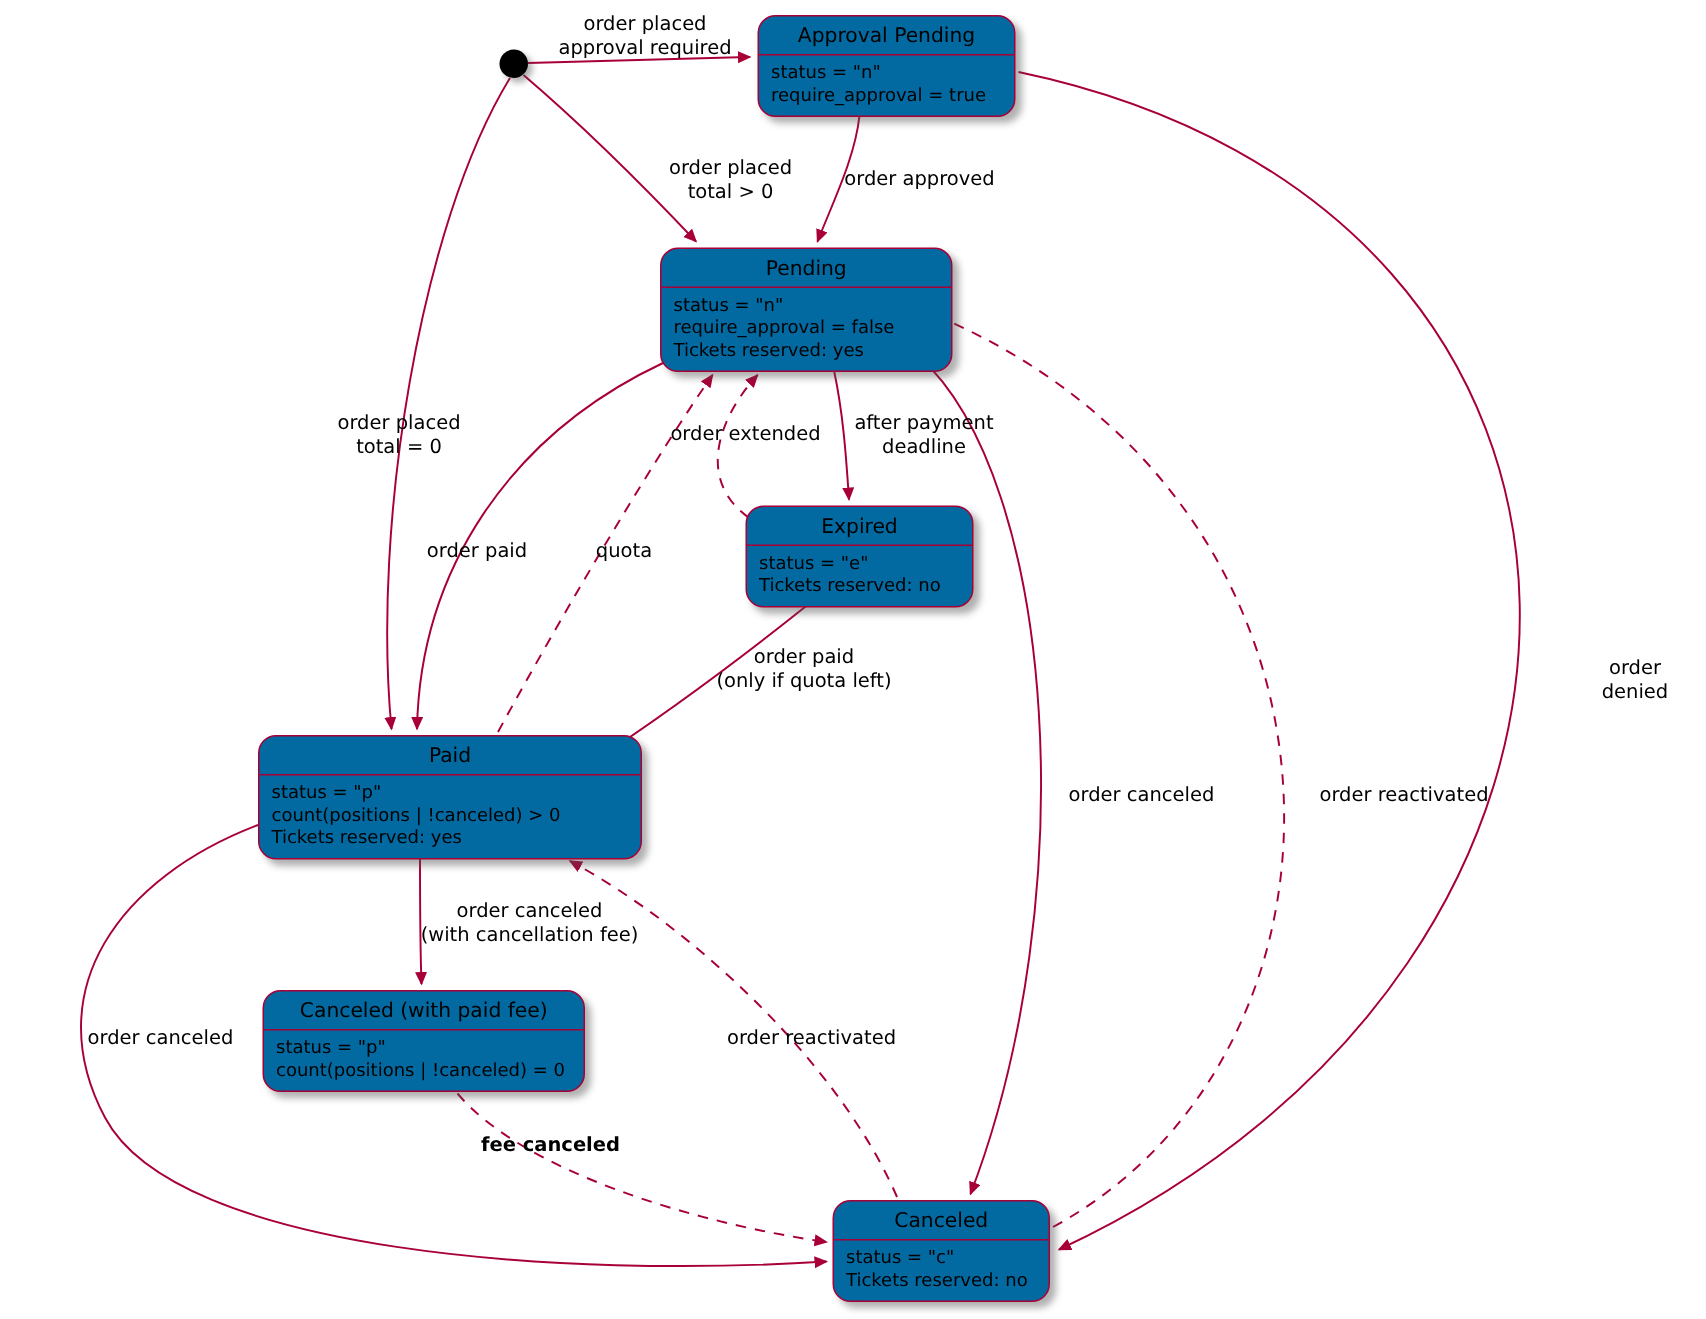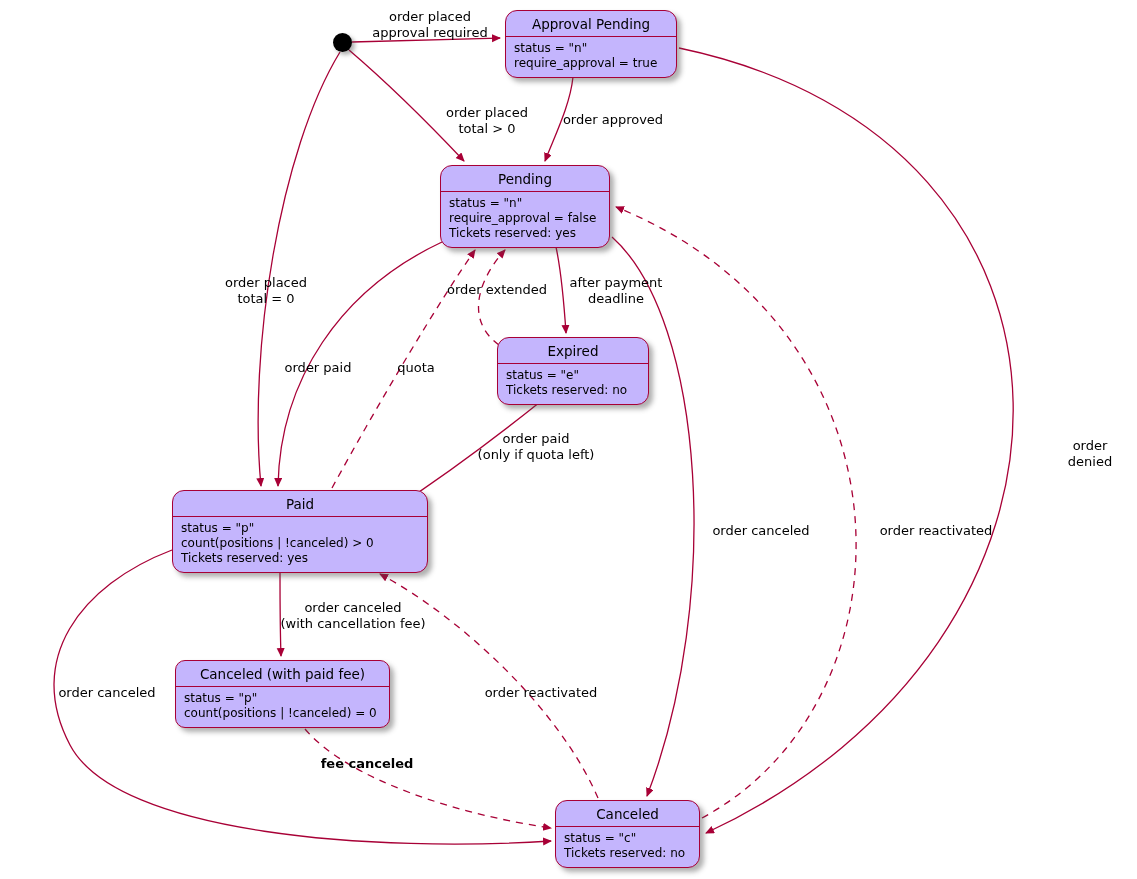--- a/index.html
+++ b/index.html
@@ -9,21 +9,21 @@
     background:#ffffff;
     font-family:"DejaVu Sans","Liberation Sans",sans-serif;
     color:#000;
     overflow:hidden;
   }
   svg.edges{position:absolute;left:0;top:0;}
   .edge{fill:none;stroke:#A80036;stroke-width:1.3px;}
   .edge.dashed{stroke-dasharray:7 6;}
   .state{
     position:absolute;
-    background:#c4b5fd;
+    background:#0369a1;
     border:1.5px solid #A80036;
     border-radius:12px;
     box-shadow:4px 4px 5px rgba(80,80,80,0.45);
     box-sizing:border-box;
   }
   .state-title{
     text-align:center;
     font-size:13.5px;
     padding:5px 10px 4px;
     border-bottom:1px solid #A80036;
@@ -84,21 +84,21 @@
   <div class="initial" style="left:333px;top:33px;"></div>
 
   <div class="state" style="left:505px;top:10px;width:172px;">
     <div class="state-title">Approval Pending</div>
     <div class="state-body">
       <div>status = "n"</div>
       <div>require_approval = true</div>
     </div>
   </div>
 
-  <div class="state" style="left:440px;top:165px;width:170px;">
+  <div class="state" style="left:440px;top:165px;width:195px;">
     <div class="state-title">Pending</div>
     <div class="state-body">
       <div>status = "n"</div>
       <div>require_approval = false</div>
       <div>Tickets reserved: yes</div>
     </div>
   </div>
 
   <div class="state" style="left:497px;top:337px;width:152px;">
     <div class="state-title">Expired</div>
@@ -110,21 +110,21 @@
 
   <div class="state" style="left:172px;top:490px;width:256px;">
     <div class="state-title">Paid</div>
     <div class="state-body">
       <div>status = "p"</div>
       <div>count(positions | !canceled) &gt; 0</div>
       <div>Tickets reserved: yes</div>
     </div>
   </div>
 
-  <div class="state" style="left:175px;top:660px;width:215px;border-radius:10px;">
+  <div class="state" style="left:175px;top:660px;width:215px;">
     <div class="state-title">Canceled (with paid fee)</div>
     <div class="state-body">
       <div>status = "p"</div>
       <div>count(positions | !canceled) = 0</div>
     </div>
   </div>
 
   <div class="state" style="left:555px;top:800px;width:145px;">
     <div class="state-title">Canceled</div>
     <div class="state-body">

